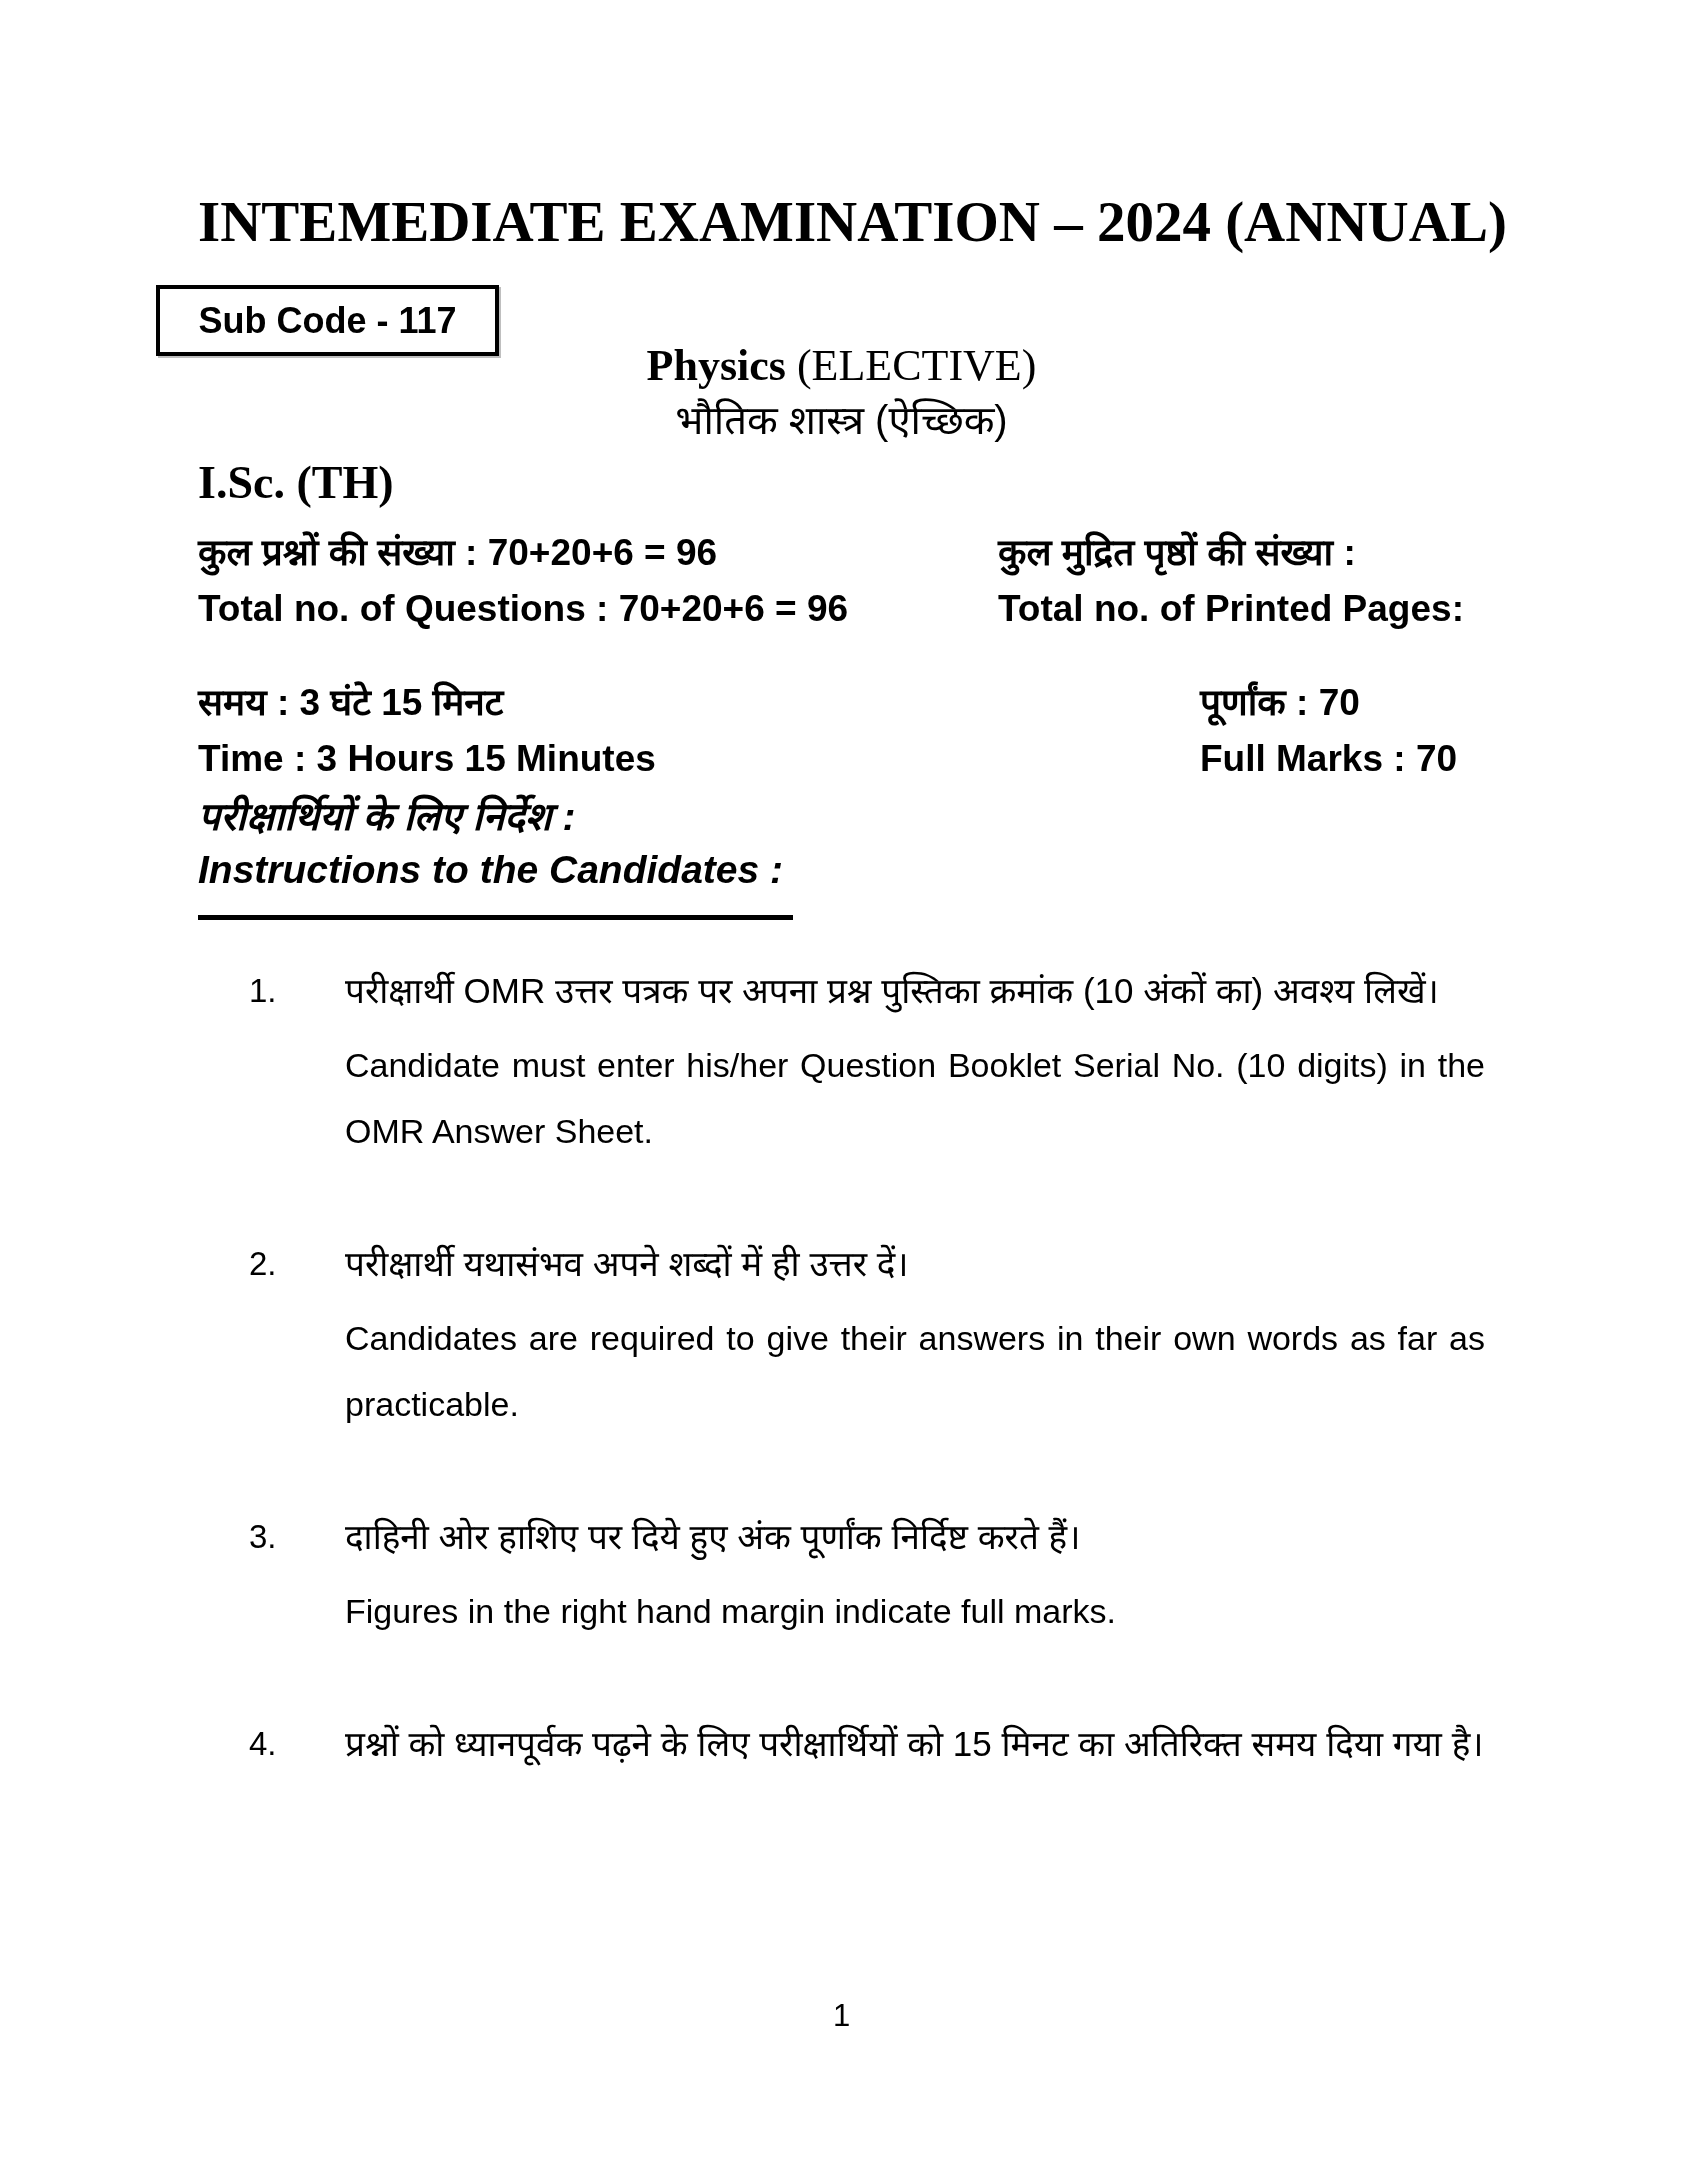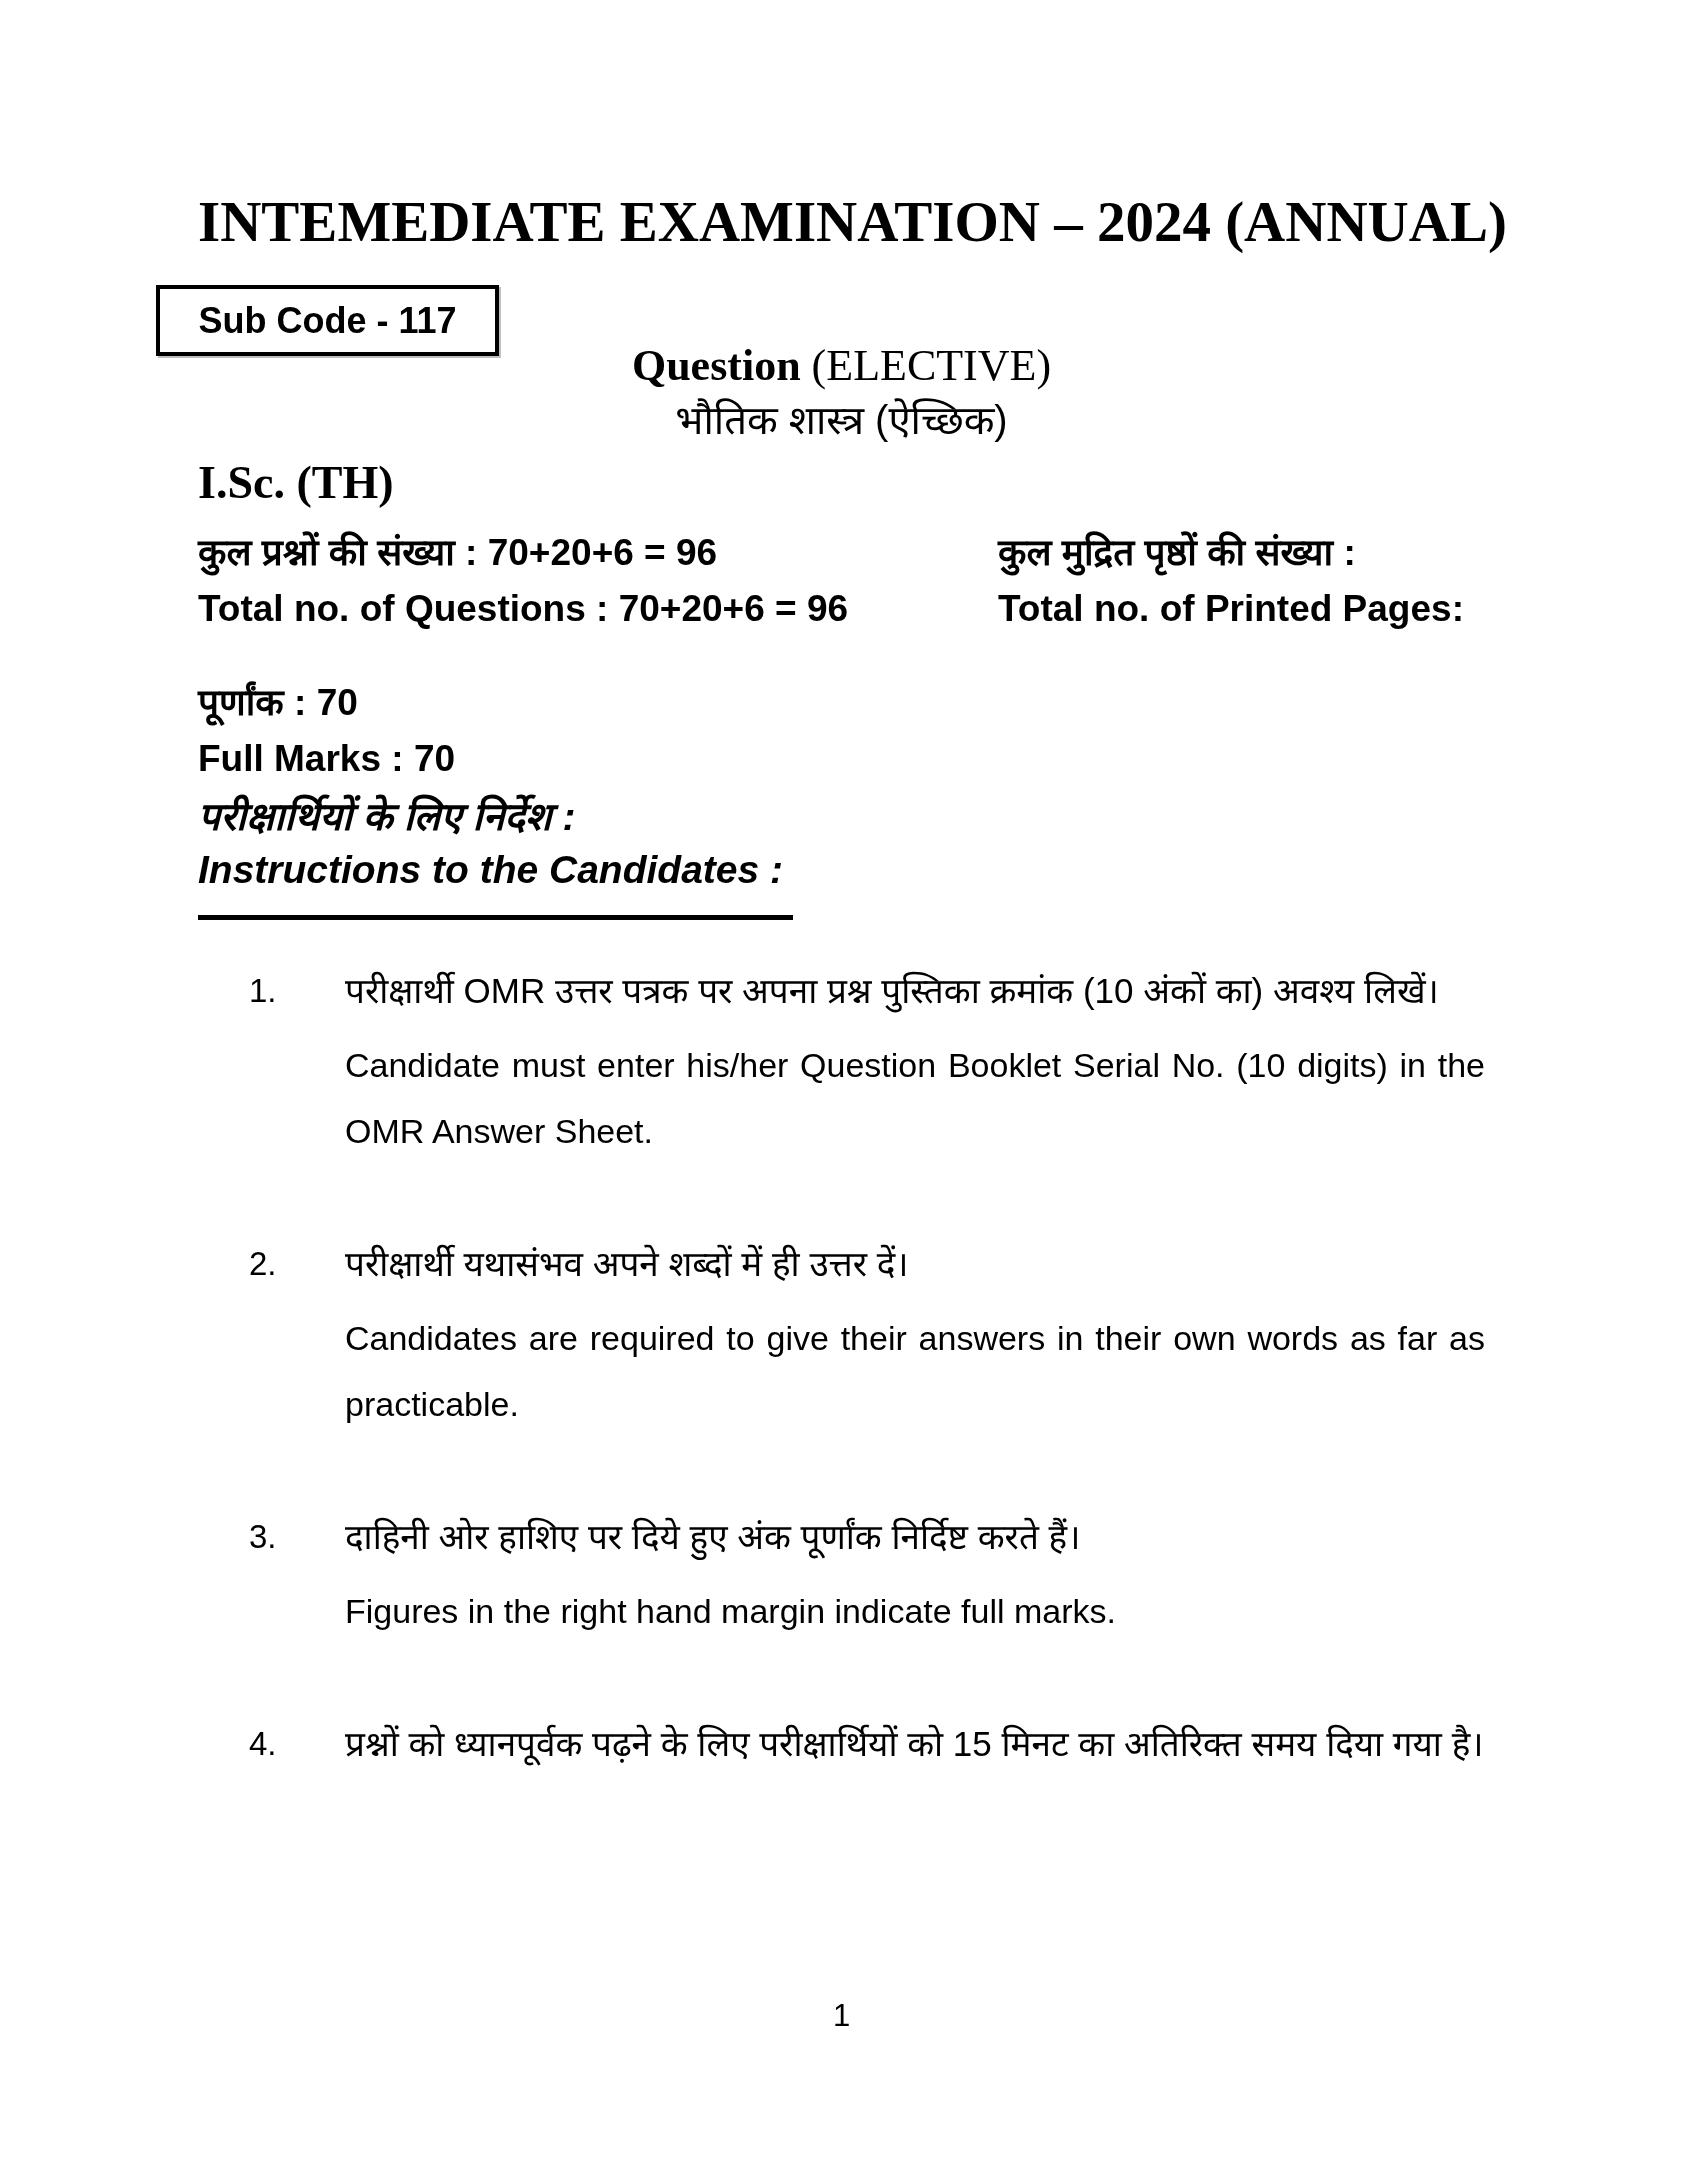--- a/index.html
+++ b/index.html
@@ -134,39 +134,43 @@
 
 <div class="page">
 
   <div class="title">INTEMEDIATE EXAMINATION – 2024 (ANNUAL)</div>
 
   <div class="subcode-box">
     <span>Sub Code - 117</span>
   </div>
 
   <div class="subject-en">
-    <span class="bold">Question</span><span> (ELECTIVE)</span>
+    <span class="bold">Physics</span><span> (ELECTIVE)</span>
   </div>
 
   <div class="subject-hi">भौतिक शास्त्र (ऐच्छिक)</div>
 
   <div class="course">I.Sc. (TH)</div>
 
   <div class="meta-group first">
     <div class="meta-left">
       <div>कुल प्रश्नों की संख्या : 70+20+6 = 96</div>
       <div>Total no. of Questions : 70+20+6 = 96</div>
     </div>
     <div class="meta-right-1">
       <div>कुल मुद्रित पृष्ठों की संख्या :</div>
       <div>Total no. of Printed Pages:</div>
     </div>
   </div>
 
   <div class="meta-group second">
+    <div class="meta-left">
+      <div>समय : 3 घंटे 15 मिनट</div>
+      <div>Time : 3 Hours 15 Minutes</div>
+    </div>
     <div class="meta-right-2">
       <div>पूर्णांक : 70</div>
       <div>Full Marks : 70</div>
     </div>
   </div>
 
   <div class="instr-heading">
     <div class="instr-heading-hi">परीक्षार्थियों के लिए निर्देश :</div>
     <span class="instr-heading-en">Instructions to the Candidates :</span>
   </div>

